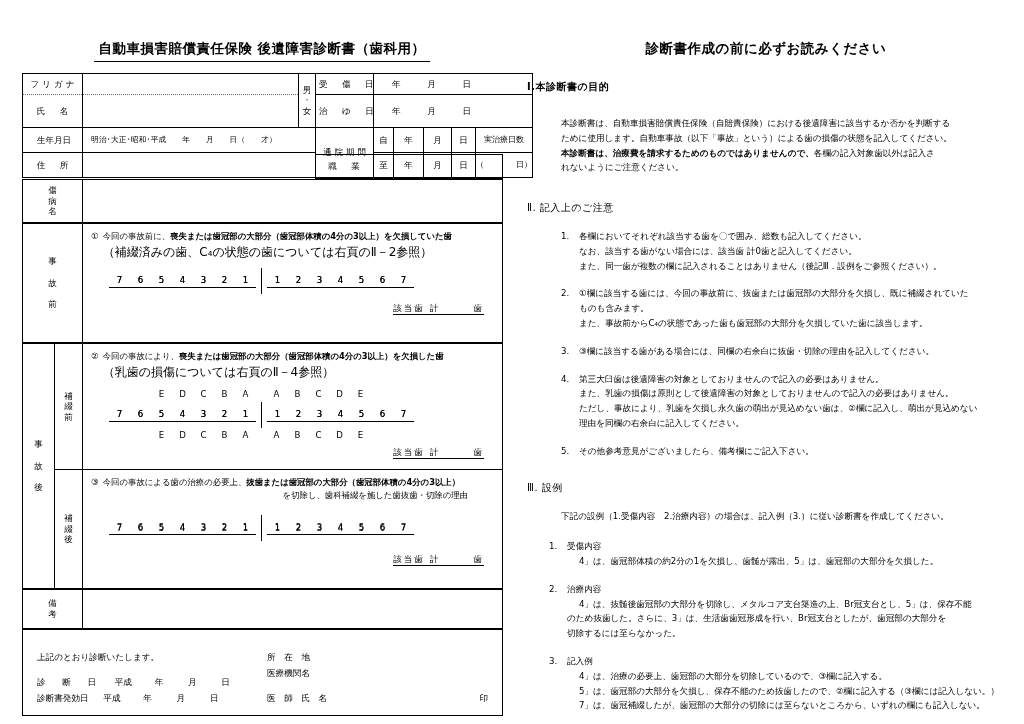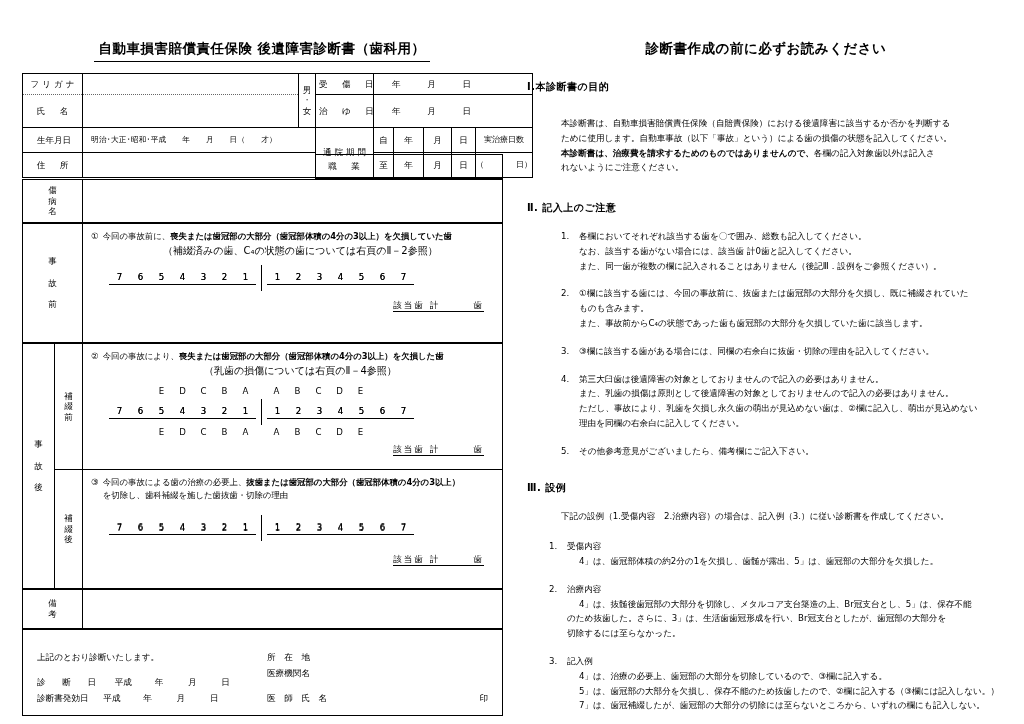--- a/index.html
+++ b/index.html
@@ -56,21 +56,21 @@
   }
   .datecell{font-size:8.5px;padding-left:4px;}
   .datecell span{display:inline-block;}
 
   
   .item{padding:6px 4px 4px 8px;font-size:8.4px;line-height:1.5;}
   .item-head{display:flex;gap:4px;}
   .circnum{flex:0 0 auto;font-size:8.6px;}
   .item-text{flex:1 1 auto;}
   .item-text b{font-weight:bold;}
-  .sub{font-size:10px;text-align:center;}
+  .sub{font-size:12px;}
 
   
   .chart{margin:7px 0 0 18px;position:relative;width:300px;}
   .chart-row{display:flex;align-items:center;justify-content:flex-start;}
   .half{display:flex;}
   .half span{
     display:inline-block;width:21px;text-align:center;
     font-size:8.6px;line-height:13px;font-family:"DejaVu Sans",sans-serif;
   }
   .hline{border-bottom:1px solid #000;}
@@ -90,21 +90,21 @@
   
   .footer{padding:20px 10px 8px 14px;font-size:8.6px;line-height:1.85;}
   .footer-grid{display:flex;}
   .f-left{width:230px;}
   .f-right{flex:1;}
   .f-right .row{display:flex;justify-content:space-between;}
   .sp-lbl{letter-spacing:4px;}
 
   
   .sec-h{font-size:10px;font-weight:bold;margin:0 0 14px 0;letter-spacing:.5px;}
-  .sec-h2{font-size:10px;font-weight:bold;margin:26px 0 14px 0;letter-spacing:.5px;}
+  .sec-h2{font-size:10px;font-weight:normal;margin:26px 0 14px 0;letter-spacing:.5px;}
   .para{font-size:8.6px;line-height:1.72;margin:0 0 0 34px;}
   .para b{font-weight:bold;}
   ol.notes{margin:0 0 0 34px;padding:0;list-style:none;}
   ol.notes>li{font-size:8.6px;line-height:1.72;margin-bottom:13px;position:relative;padding-left:18px;}
   ol.notes>li .num{position:absolute;left:0;top:0;}
 </style>
 </head>
 <body>
 
 <div class="page">
@@ -388,21 +388,21 @@
       </tr>
 
       <tr>
         <td class="lbl-v" style="height:118px">補<br>綴<br>後</td>
         <td style="vertical-align:top">
           <div class="item">
             <div class="item-head">
               <div class="circnum">③</div>
               <div class="item-text">
                 <span>今回の事故による歯の治療の必要上、</span><b>抜歯または歯冠部の大部分（歯冠部体積の4分の3以上）</b>
-                <div style="display:flex;justify-content:flex-start;padding-right:30px">
+                <div style="display:flex;justify-content:flex-end;padding-right:30px">
                   <span>を切除し、歯科補綴を施した歯</span>
                   <span class="reason">抜歯・切除の理由</span>
                 </div>
               </div>
             </div>
 
             <div class="chart" style="margin-top:14px">
               <div class="chart-row">
                 <div class="half hline">
                   <span>7</span>

